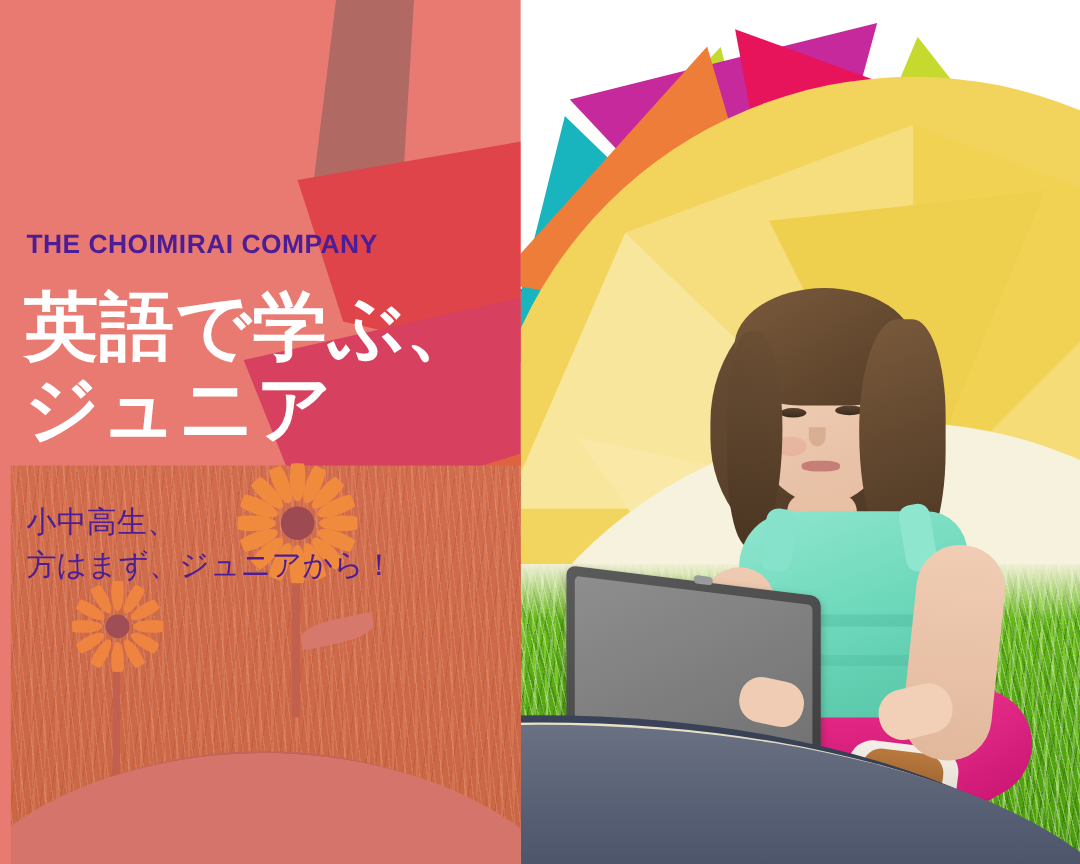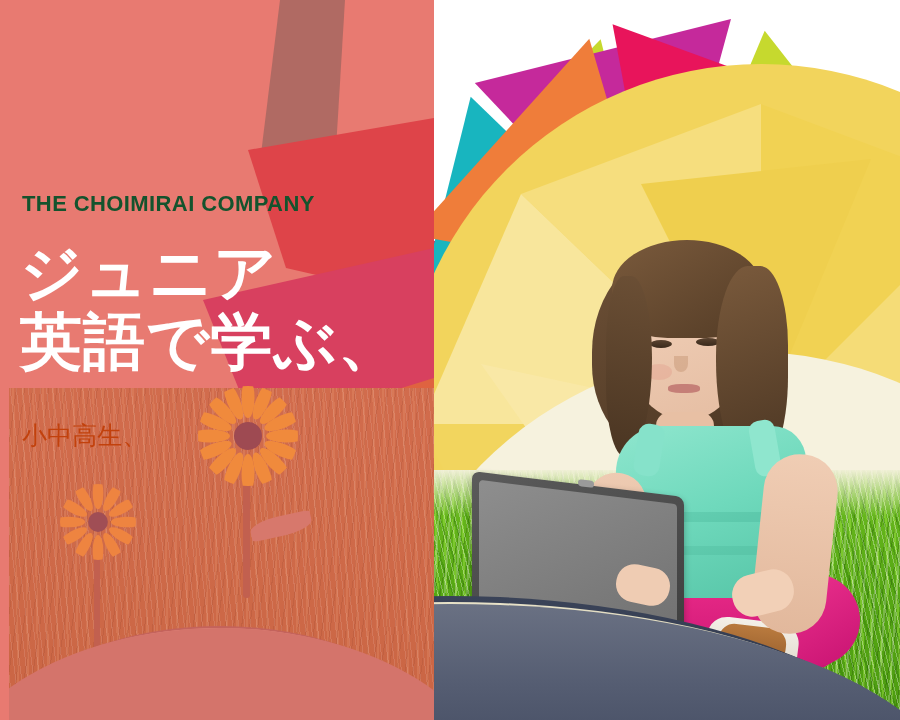--- a/index.html
+++ b/index.html
@@ -166,25 +166,25 @@
   .flower { position:absolute; }
   .fl-petals { position:absolute; left:0; top:0; width:100%; height:100%; border-radius:50%; }
   .fl-stem { position:absolute; background:#C2604F; border-radius:3px; }
   .fl-leaf { position:absolute; background:#D7786C; border-radius:50% 10% 50% 10%; }
 
   
   .lray { position:absolute; }
 
   
   .kicker { position:absolute; left:22px; top:191px; font-size:22px; font-weight:bold;
-            letter-spacing:.4px; color:#14532d; white-space:nowrap;text-align:right; }
+            letter-spacing:.4px; color:#4c1d95; white-space:nowrap;text-align:right; }
   .headline { position:absolute; left:20px; top:238px; width:420px; color:#FFFFFF;
             font-size:62px; font-weight:bold; line-height:1.12; letter-spacing:1px; }
   .headline div { white-space:nowrap; }
-  .body { position:absolute; left:22px; top:418px; width:412px; color:#c2410c;
+  .body { position:absolute; left:22px; top:418px; width:412px; color:#4c1d95;
             font-size:25px; line-height:1.43; letter-spacing:.1px; }
   .body div { white-space:nowrap; }
 </style>
 </head>
 <body>
 
 <div class="poster">
 
   <div class="stage">
 
@@ -345,22 +345,23 @@
 
     <div class="left-book"></div>
     <div class="left-book-page"></div>
     <div class="left-book-edge"></div>
 
     <div class="left-edge-strip"></div>
 
     <div class="kicker">THE CHOIMIRAI COMPANY</div>
 
     <div class="headline">
+      <div>英語で学ぶ、</div>
       <div>ジュニア</div>
-      <div>英語で学ぶ、</div>
     </div>
 
     <div class="body">
       <div>小中高生、</div>
+      <div>方はまず、ジュニアから！</div>
     </div>
   </div>
 
 </div>
 
 </body></html>

